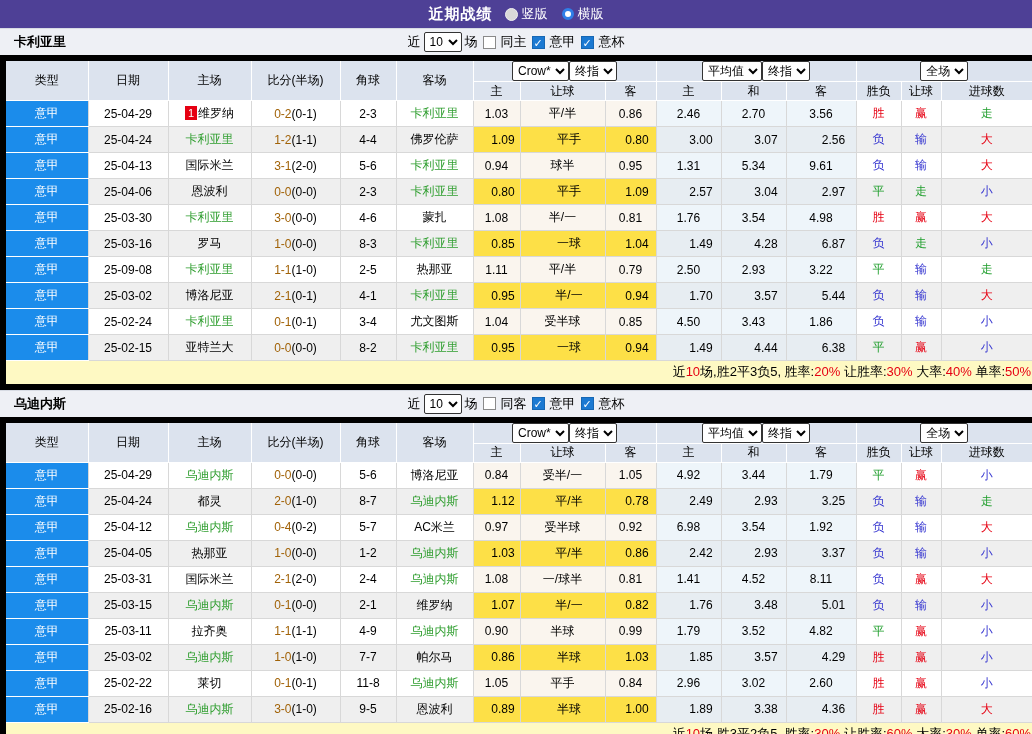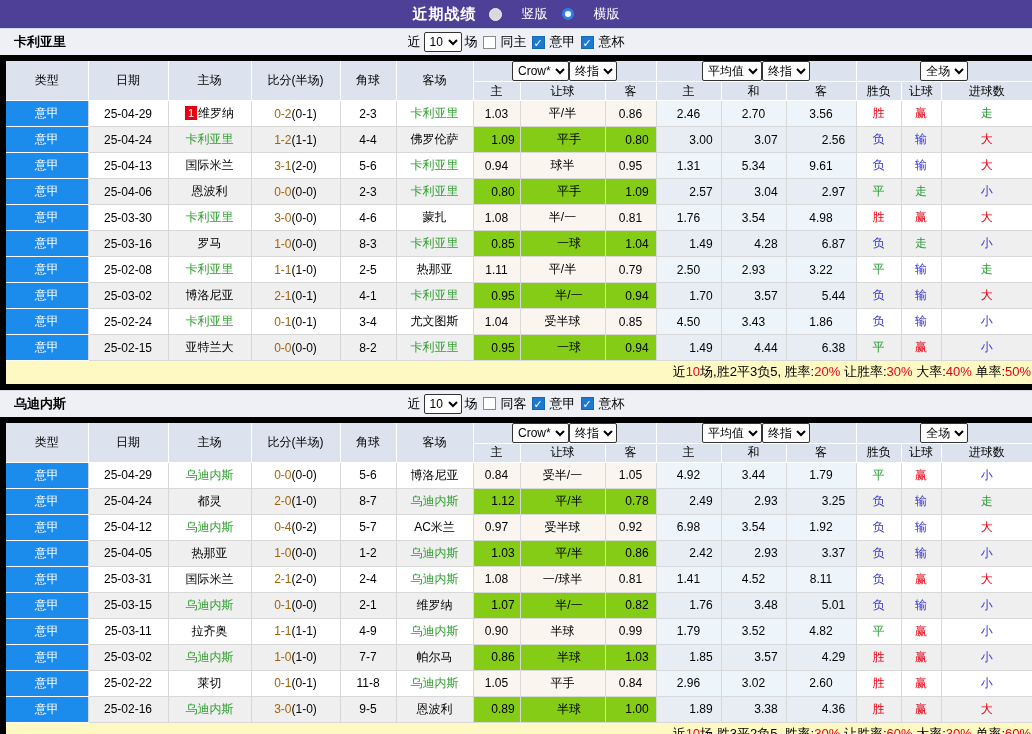--- a/index.html
+++ b/index.html
@@ -6,21 +6,21 @@
   html,body { width: 1032px; background: #fff; font-family: "Liberation Sans", "DejaVu Sans", sans-serif; }
   body { font-size: 12px; color: #000; }
 
   
   .topbar {
     height: 28px; background: #4e4096; color: #fff;
     display: flex; align-items: center; justify-content: center; gap: 12px;
   }
   .topbar .title { font-size: 15px; font-weight: bold; letter-spacing: 1px; }
   .radio-group { display: flex; align-items: center; gap: 14px; }
-  .radio-item { display: flex; align-items: center; gap: 20px; cursor: pointer; font-size: 13px; }
+  .radio-item { display: flex; align-items: center; gap: 4px; cursor: pointer; font-size: 13px; }
   .radio-dot-filled {
     width: 13px; height: 13px; border-radius: 50%;
     background: #d9d9d9; border: 1px solid #efefef; display: inline-block;
   }
   .radio-dot-ring {
     width: 12px; height: 12px; border-radius: 50%;
     background: #fff; border: 3px solid #2f7fe8; display: inline-block;
   }
 
   
@@ -54,21 +54,21 @@
   thead tr.sub-row th { height: 19px; }
   .th-selects { display: flex; align-items: center; justify-content: center; gap: 0; }
   td {
     border: 1px solid #d8d8d8; text-align: center; height: 26px;
     padding: 0 1px; overflow: hidden; white-space: nowrap;
   }
   tr.row-a td { background: #fff; }
   tr.row-b td { background: #efefef; }
   td.c-type { background: #1b8ceb !important; color: #fff; border-color: #fff #d8d8d8 #fff #fff; }
   tr.row-a td.c-odds { background: #faf5ee; }
-  tr.row-b td.c-odds { background: #84cc16; padding-left: 14px; }
+  tr.row-b td.c-odds { background: #fde047; padding-left: 14px; }
   tr.row-a td.c-avg { background: #eef5fa; }
   tr.row-b td.c-avg { background: #e7edf2; padding-left: 26px; }
   .team-green { color: #2f9e2f; }
   .badge {
     display: inline-block; background: #e60012; color: #fff;
     font-size: 11px; line-height: 14px; padding: 0 3px; margin-right: 1px;
   }
   .score-main { color: #a16207; }
   .r-red { color: #e60012; }
   .r-green { color: #1f9e2c; }
@@ -266,21 +266,21 @@
         <td class="c-odds">1.04</td>
         <td class="c-avg">1.49</td>
         <td class="c-avg">4.28</td>
         <td class="c-avg">6.87</td>
         <td class="c-res r-blue">负</td>
         <td class="c-res r-green">走</td>
         <td class="c-res r-blue">小</td>
       </tr>
       <tr class="row-a">
         <td class="c-type">意甲</td>
-        <td class="c-date">25-02-08</td>
+        <td class="c-date">25-09-08</td>
         <td class="c-team"><span class="team-green">卡利亚里</span></td>
         <td class="c-score"><span class="score-main">1-1</span><span>(1-0)</span></td>
         <td class="c-corner">2-5</td>
         <td class="c-team"><span>热那亚</span></td>
         <td class="c-odds">1.11</td>
         <td class="c-odds">平/半</td>
         <td class="c-odds">0.79</td>
         <td class="c-avg">2.50</td>
         <td class="c-avg">2.93</td>
         <td class="c-avg">3.22</td>

